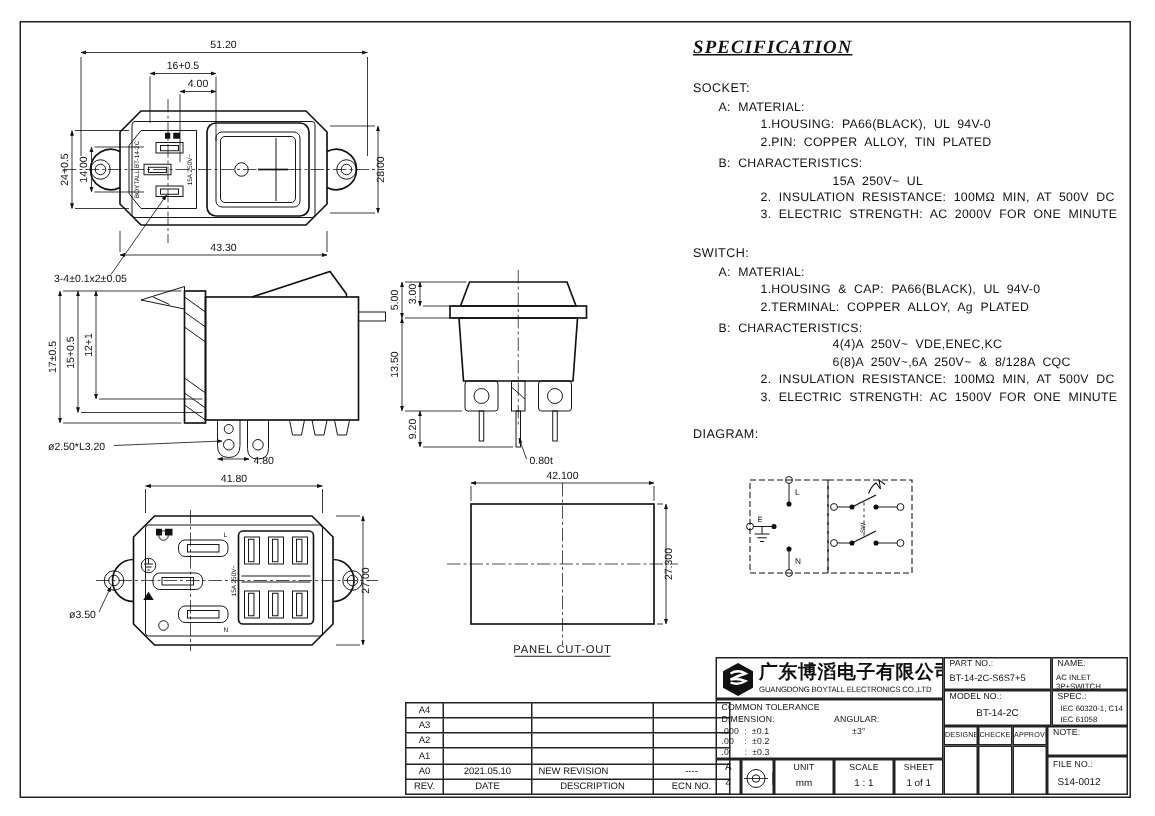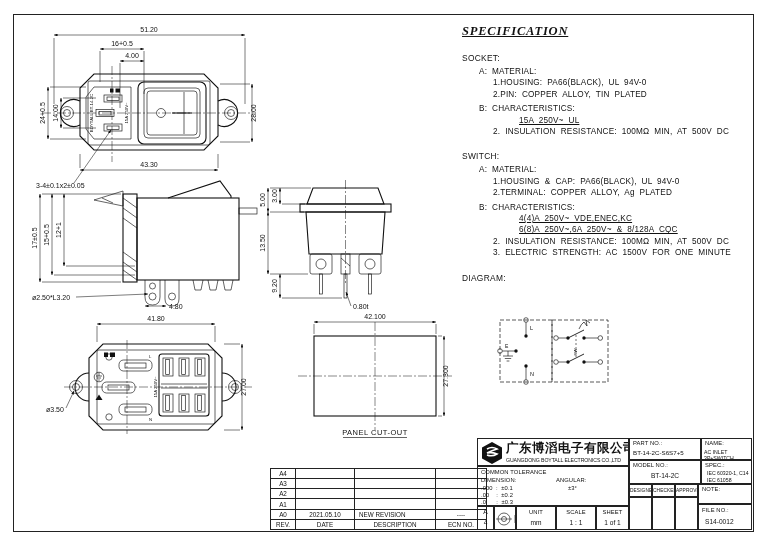--- a/index.html
+++ b/index.html
@@ -15,22 +15,22 @@
   .cl{stroke-width:0.5;stroke-dasharray:9 2 2 2;}
   .dash{stroke-width:0.7;stroke-dasharray:4 2;}
   .dimtxt{font-size:7px;}
   .tinytxt{font-size:4.3px;}
   
   .spec{position:absolute;left:462px;top:24px;width:290px;}
   .spec-title{font:italic bold 12.5px "Liberation Serif",serif;text-decoration:underline;letter-spacing:0.8px;}
   .spec-h{font-size:8.4px;letter-spacing:0.3px;margin-top:14px;}
   .spec-line{font-size:8.2px;letter-spacing:0.2px;line-height:11.4px;white-space:pre;}
   .i1{margin-left:17px;}
-  .i2{margin-left:31px;}
-  .i3{margin-left:57px;text-decoration:underline;}
+  .i2{margin-left:45px;}
+  .i3{margin-left:93px;}
   .gap{margin-top:3px;}
   
   .revtable{position:absolute;left:270px;top:468px;width:208px;height:62px;border-collapse:collapse;table-layout:fixed;}
   .revtable td{border:1px solid #222;font-size:6.3px;text-align:center;padding:0;height:9px;overflow:hidden;white-space:nowrap;}
   .revtable td.desc{text-align:left;padding-left:4px;}
   
   .tb{position:absolute;left:477px;top:438px;width:275px;height:92px;}
   .cell{position:absolute;border:1px solid #222;box-sizing:border-box;overflow:hidden;}
   .lbl{position:absolute;font-size:5.8px;letter-spacing:0.1px;}
   .val{position:absolute;font-size:6.6px;}
@@ -293,20 +293,21 @@
 
   <div class="spec">
     <div class="spec-title">SPECIFICATION</div>
     <div class="spec-h">SOCKET:</div>
     <div class="spec-line i1 gap">A:  MATERIAL:</div>
     <div class="spec-line i2">1.HOUSING:  PA66(BLACK),  UL  94V-0</div>
     <div class="spec-line i2">2.PIN:  COPPER  ALLOY,  TIN  PLATED</div>
     <div class="spec-line i1 gap">B:  CHARACTERISTICS:</div>
     <div class="spec-line i3">15A  250V~  UL</div>
     <div class="spec-line i2">2.  INSULATION  RESISTANCE:  100MΩ  MIN,  AT  500V  DC</div>
+    <div class="spec-line i2">3.  ELECTRIC  STRENGTH:  AC  2000V  FOR  ONE  MINUTE</div>
     <div class="spec-h">SWITCH:</div>
     <div class="spec-line i1 gap">A:  MATERIAL:</div>
     <div class="spec-line i2">1.HOUSING  &amp;  CAP:  PA66(BLACK),  UL  94V-0</div>
     <div class="spec-line i2">2.TERMINAL:  COPPER  ALLOY,  Ag  PLATED</div>
     <div class="spec-line i1 gap">B:  CHARACTERISTICS:</div>
     <div class="spec-line i3">4(4)A  250V~  VDE,ENEC,KC</div>
     <div class="spec-line i3">6(8)A  250V~,6A  250V~  &amp;  8/128A  CQC</div>
     <div class="spec-line i2">2.  INSULATION  RESISTANCE:  100MΩ  MIN,  AT  500V  DC</div>
     <div class="spec-line i2">3.  ELECTRIC  STRENGTH:  AC  1500V  FOR  ONE  MINUTE</div>
     <div class="spec-h">DIAGRAM:</div>

